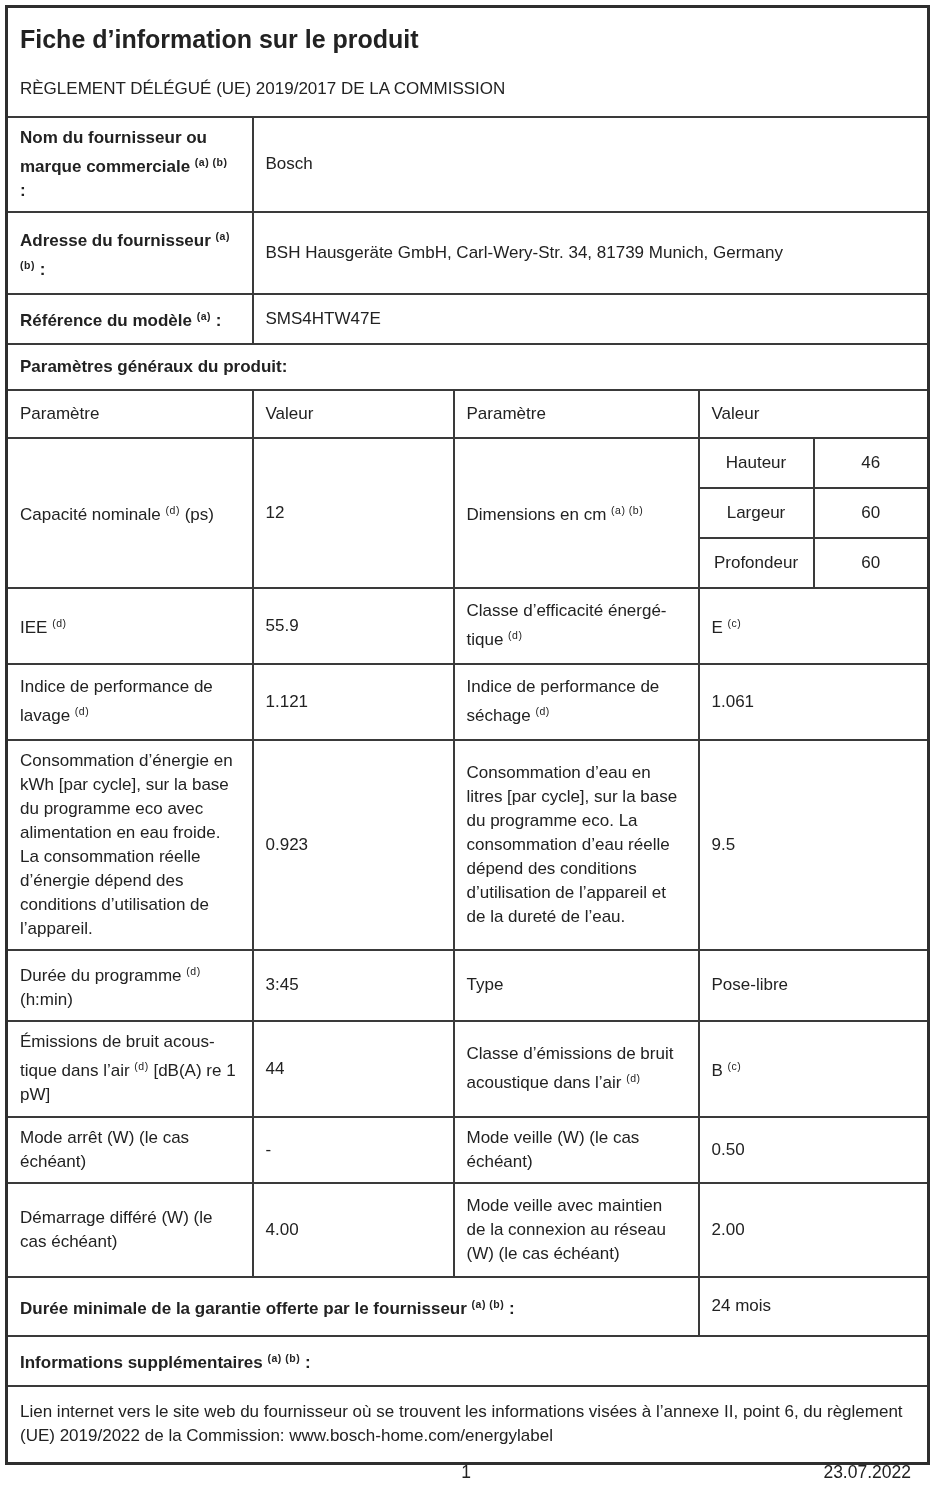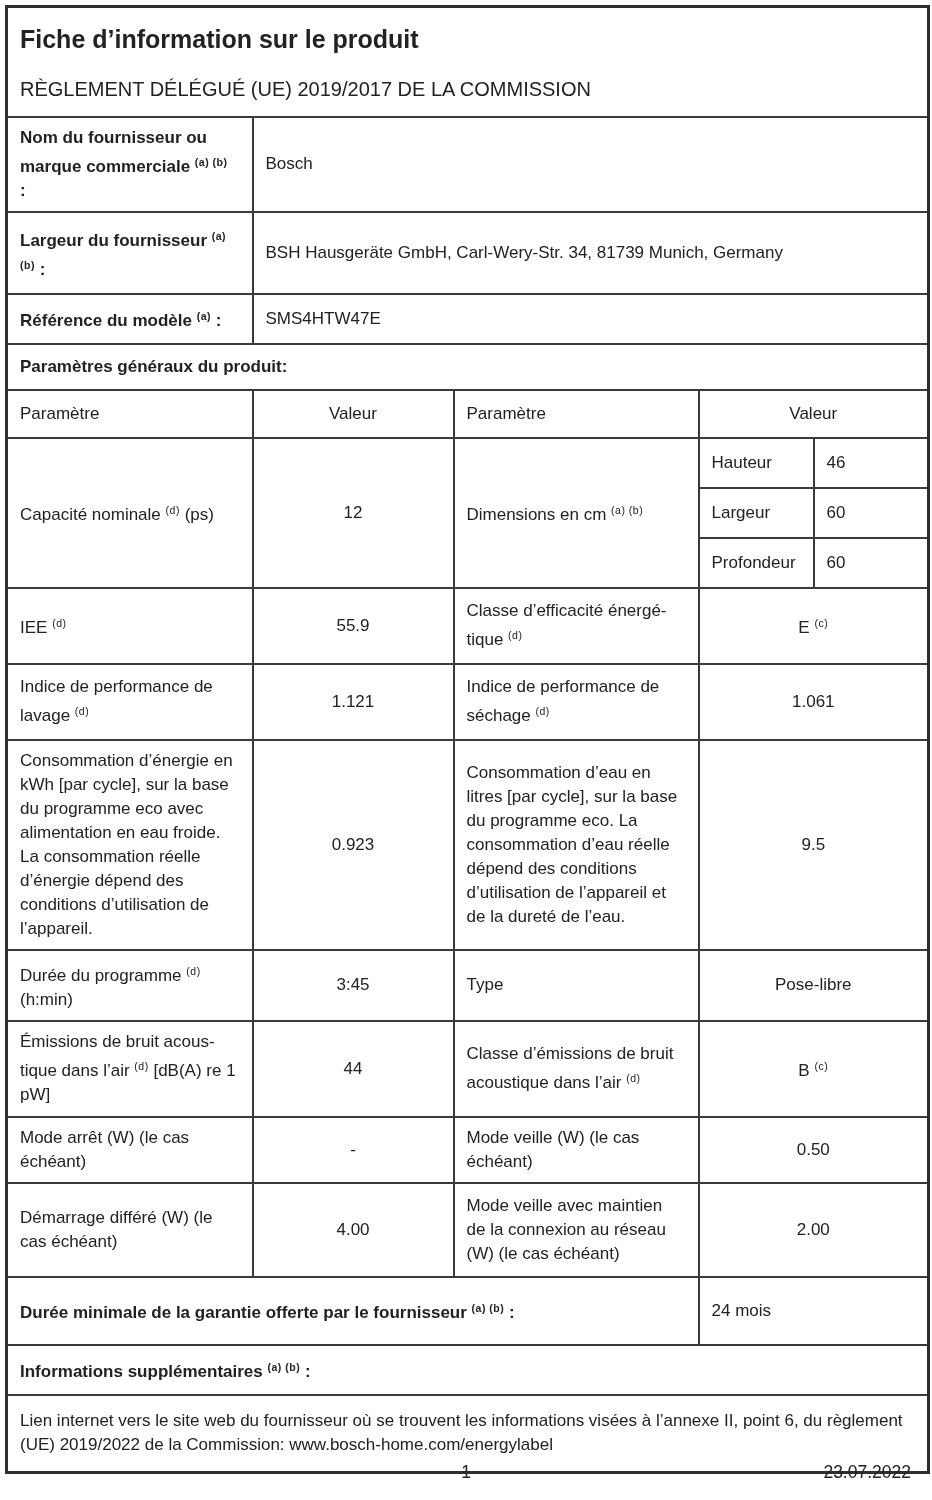--- a/index.html
+++ b/index.html
@@ -15,32 +15,32 @@
   }
   table.fiche td{
     border:2px solid #3a3a3a;
     vertical-align:middle;
     padding:8px 12px;
     font-size:17px;line-height:24px;
     overflow:hidden;
   }
   .bold{font-weight:bold;margin-left:32px;}
   .sup{font-size:10.5px;vertical-align:6px;letter-spacing:0.5px;}
-  .v{text-align:center;margin-top:34px;}
+  .v{text-align:left;margin-top:34px;}
   .title-cell{vertical-align:top;padding-top:14px;}
   .doc-title{font-size:25px;font-weight:bold;line-height:28px;margin:0 0 26px 0;}
-  .doc-sub{font-size:20px;line-height:20px;}
+  .doc-sub{font-size:17px;line-height:20px;}
   .colon-block{display:block;}
   
   .h-title{height:110px}.h-nom{height:90px}.h-addr{height:82px}.h-ref{height:50px}
   .h-sect{height:46px}.h-cols{height:48px}.h-dim{height:50px}.h-iee{height:76px}
   .h-ind{height:76px}.h-cons{height:196px}.h-dur{height:64px}.h-noise{height:96px}
-  .h-off{height:54px}.h-delay{height:94px}.h-guar{height:68px}.h-info{height:50px}
+  .h-off{height:54px}.h-delay{height:94px}.h-guar{height:59px}.h-info{height:50px}
   .h-link{height:78px}
-  .dimcell{text-align:left;padding:8px 4px;}
+  .dimcell{text-align:center;padding:8px 4px;}
   .footer{
     position:absolute;left:5px;top:1462px;width:922px;height:28px;
     font-size:17.5px;color:#222;
   }
   .footer .pageno{position:absolute;left:0;width:100%;text-align:center;}
   .footer .date{position:absolute;right:16px;}
 </style>
 </head>
 <body>
 
@@ -66,21 +66,21 @@
       <td class="bold">
         <span>Nom du fournisseur ou marque commerciale</span>
         <span class="sup">(a) (b)</span>
         <span class="colon-block">:</span>
       </td>
       <td colspan="4">Bosch</td>
     </tr>
 
     <tr class="h-addr">
       <td class="bold">
-        <span>Largeur du fournisseur</span>
+        <span>Adresse du fournisseur</span>
         <span class="sup">(a) (b)</span>
         <span>:</span>
       </td>
       <td colspan="4">BSH Hausgeräte GmbH, Carl-Wery-Str. 34, 81739 Munich, Germany</td>
     </tr>
 
     <tr class="h-ref">
       <td class="bold">
         <span>Référence du modèle</span>
         <span class="sup">(a)</span>

